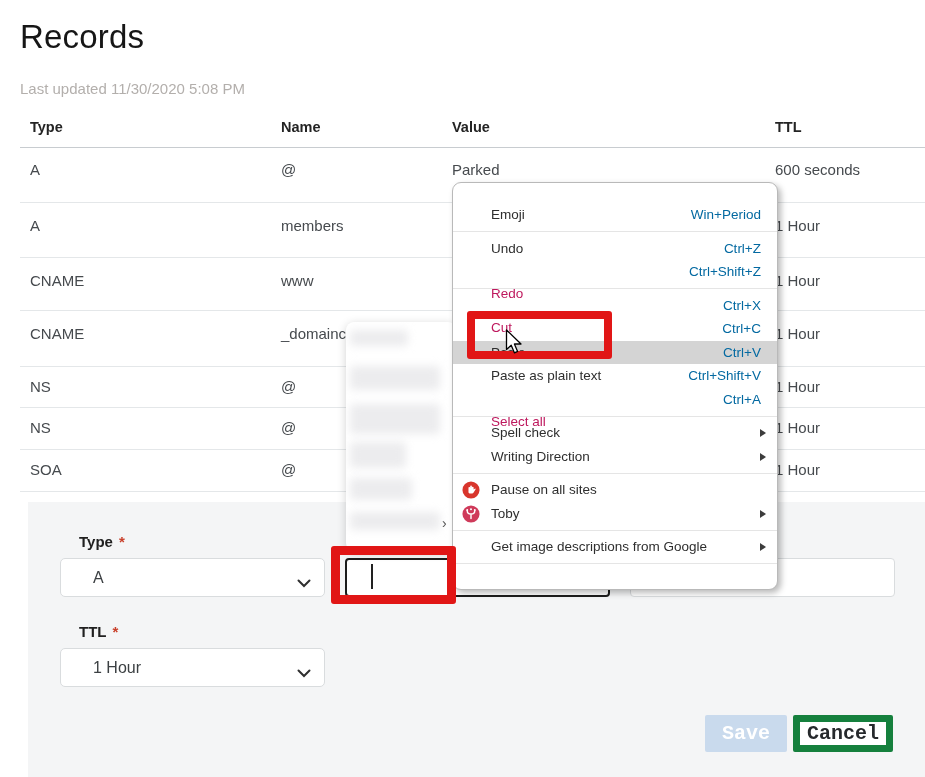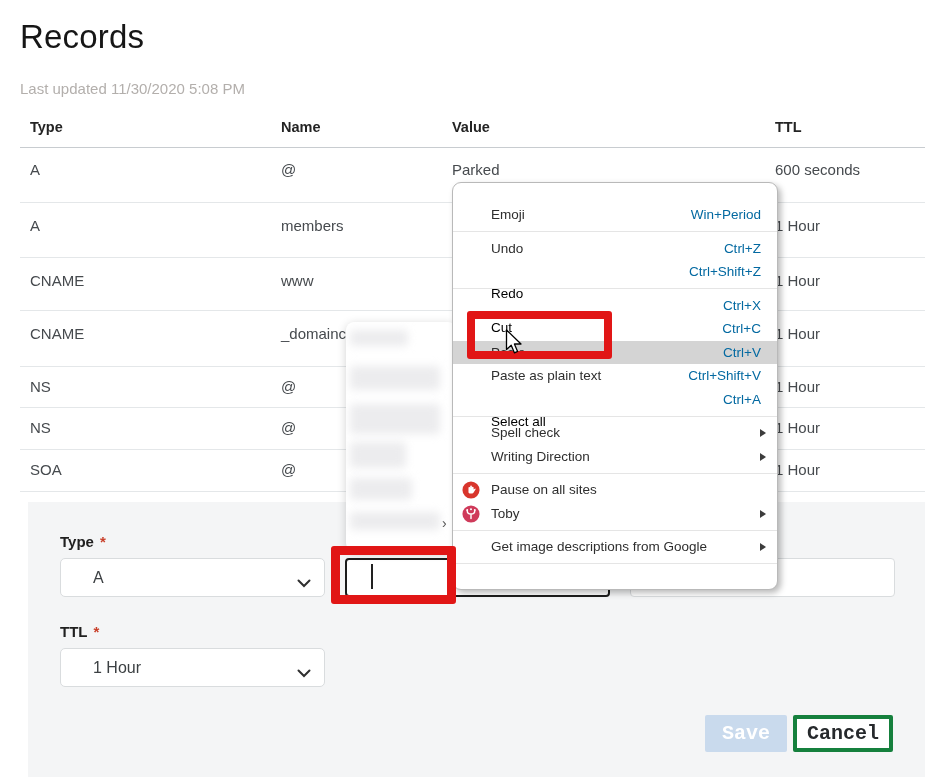--- a/index.html
+++ b/index.html
@@ -13,49 +13,49 @@
   
   .tbl-header{position:absolute;left:20px;top:113px;width:905px;height:34px;border-bottom:1px solid #c8ccd0;}
   .tbl-header .hcell{position:absolute;top:6px;font-size:14.5px;font-weight:700;color:#242424;}
   .col-type{left:10px;} .col-name{left:261px;} .col-value{left:432px;} .col-ttl{left:755px;}
   #table-body{position:absolute;left:20px;top:147px;width:905px;}
   .trow{position:relative;border-bottom:1px solid #e4e7e9;}
   .trow .cell{position:absolute;font-size:15px;color:#464a4e;white-space:nowrap;}
   .trow.tall .cell{top:14px;} .trow.short .cell{top:11px;}
   
   .form-panel{position:absolute;left:28px;top:502px;width:897px;height:275px;background:#f4f5f6;}
-  .field-label{position:absolute;font-size:15px;font-weight:700;color:#202020;}
+  .field-label{position:absolute;font-size:15px;font-weight:700;color:#202020;margin-left:19px;}
   .req{color:var(--asterisk,#c9402b);font-weight:700;margin-left:6px;}
   .select{
     position:absolute;width:265px;height:39px;background:#fff;border:1px solid #d9dcde;border-radius:5px;
     font-size:16px;color:#3c4043;display:flex;align-items:center;padding-left:32px;box-sizing:border-box;cursor:default;
   }
   .select .chev{position:absolute;right:13px;top:15px;}
   .text-input{position:absolute;width:265px;height:39px;background:#fff;border-radius:4px;box-sizing:border-box;}
   .input-name{border:2px solid #1c1c1c;}
   .input-value{border:1px solid #d9dcde;}
   .caret{position:absolute;left:371px;top:564px;width:1.5px;height:25px;background:#222;}
   .btn{position:absolute;height:37px;border-radius:2px;font-size:20px;font-weight:700;display:flex;align-items:center;justify-content:center;box-sizing:border-box;font-family:Liberation Mono, monospace;}
   .btn-save{left:705px;top:715px;width:82px;background:var(--save-bg,#c9daed);color:#fff;border:none;}
-  .btn-cancel{left:793px;top:715px;width:100px;background:#fff;border:4px solid #15803d;color:#26292c;}
+  .btn-cancel{left:793px;top:715px;width:100px;background:#fff;border:7px solid #15803d;color:#26292c;}
   
   .autofill{
     position:absolute;left:346px;top:322px;width:110px;height:229px;background:#fff;border-radius:8px;
     box-shadow:0 2px 10px rgba(0,0,0,.18);overflow:hidden;
   }
   .blurbar{position:absolute;background:#ececee;border-radius:4px;filter:blur(4px);}
   .stray-glyph{position:absolute;left:442px;top:515px;font-size:14px;color:#555;}
   
   .ctx-menu{
     position:absolute;left:452px;top:182px;width:326px;background:#fff;border:1px solid #b9b9b9;border-radius:9px;
     box-shadow:3px 3px 6px rgba(0,0,0,.28);padding:20px 0;box-sizing:border-box;font-size:13.5px;
   }
   .menu-item{position:relative;height:23.5px;display:flex;align-items:center;}
   .menu-item .mi-label{position:absolute;left:38px;color:#2e2e2e;white-space:nowrap;}
-  .menu-item.disabled .mi-label{color:#000000;margin-top:44px;}
+  .menu-item.disabled .mi-label{color:#be185d;margin-top:44px;}
   .menu-item .mi-shortcut{position:absolute;right:16px;color:#0369a1;white-space:nowrap;}
   .menu-item.highlighted{background:var(--menu-hl,#d4d4d4);}
   .menu-item .mi-icon{position:absolute;left:9px;top:3px;width:18px;height:18px;}
   .menu-item .mi-arrow{
     position:absolute;right:11px;top:8px;width:0;height:0;
     border-left:6px solid #3c3c3c;border-top:4px solid transparent;border-bottom:4px solid transparent;
   }
   .menu-sep{height:1px;background:#e5e5e5;margin:4.5px 0;}
   
   .redbox{position:absolute;border:8px solid var(--red,#e11616);border-radius:3px;box-sizing:border-box;background:transparent;}

